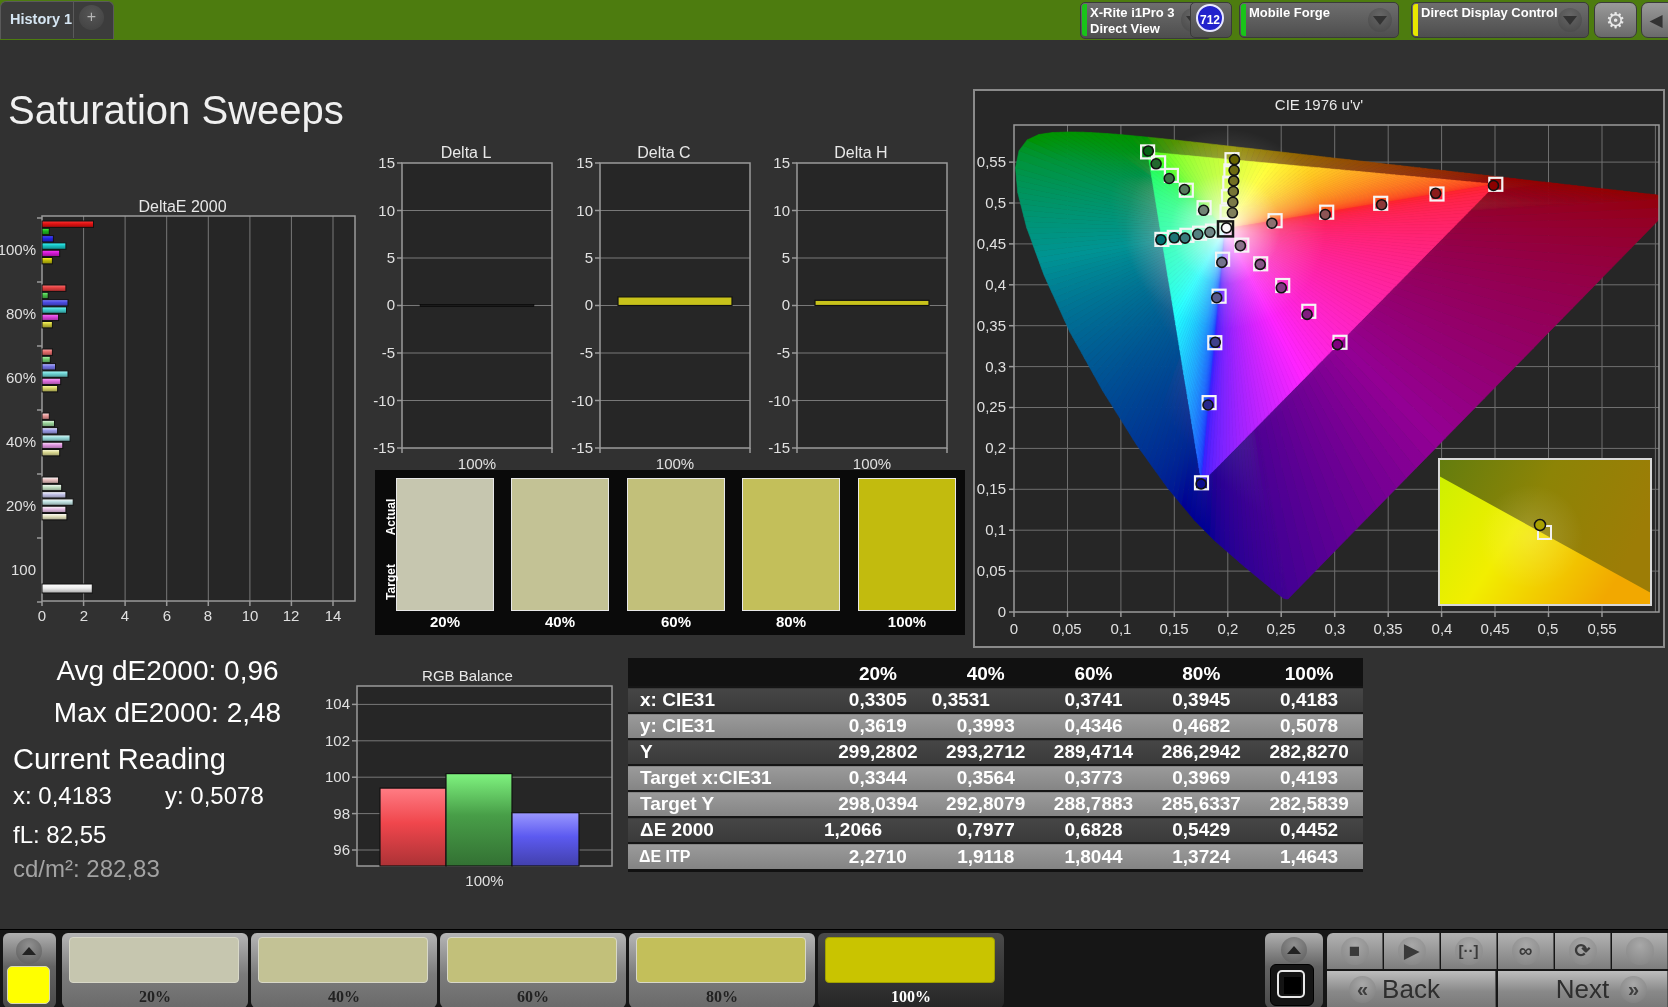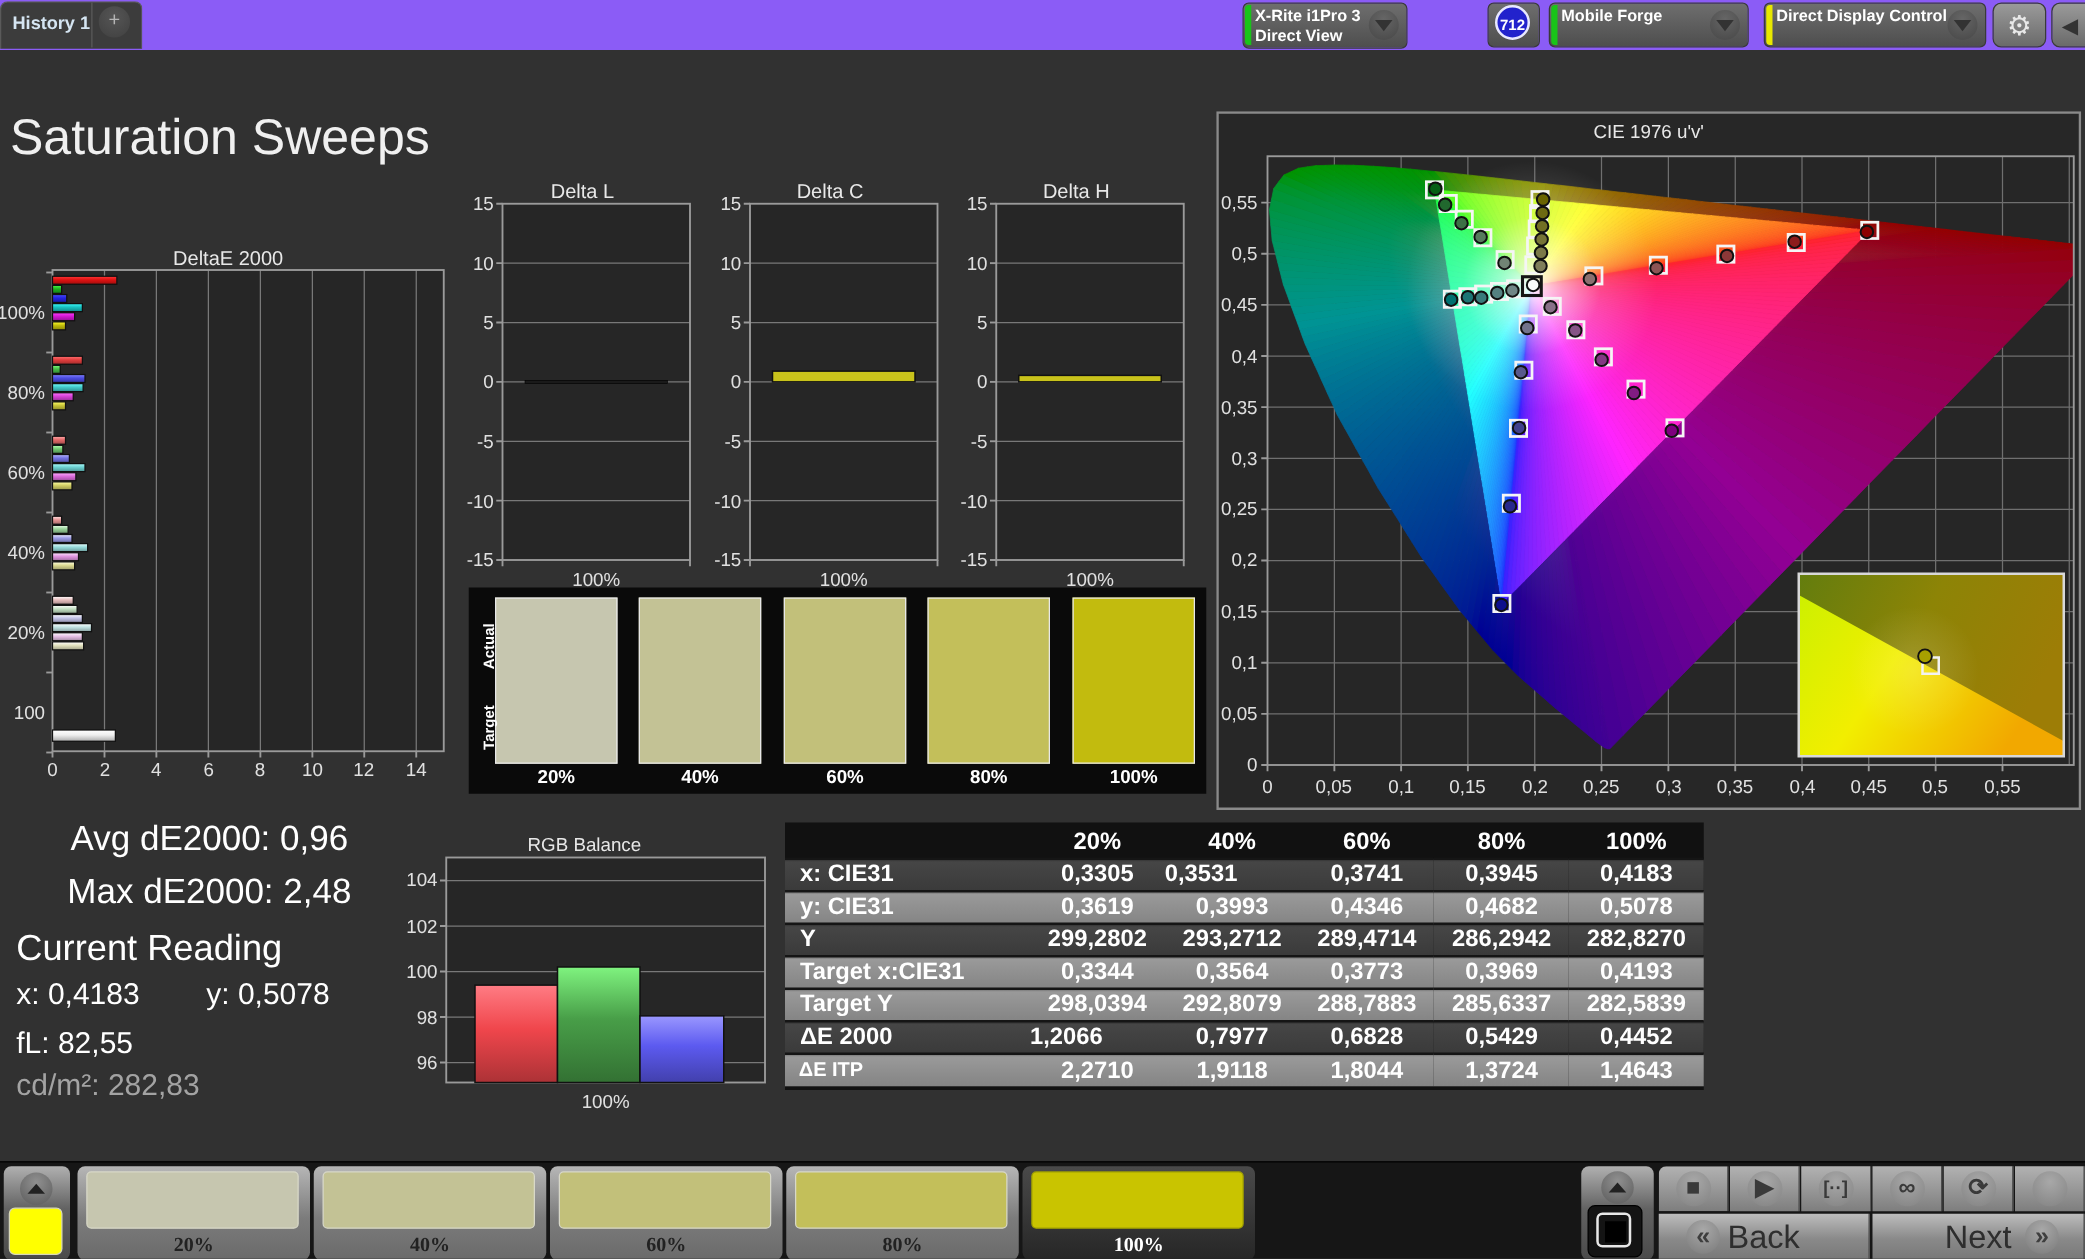--- a/index.html
+++ b/index.html
@@ -1,18 +1,18 @@
 <!DOCTYPE html>
 <html><head><meta charset="utf-8"><style>html,body{margin:0;padding:0;background:#313131;font-family:"Liberation Sans",sans-serif;}*{box-sizing:border-box}body{width:1668px;height:1007px;overflow:hidden;position:relative}td{padding:0}</style></head><body>
-<div style="position:absolute;left:0;top:0;width:1668px;height:40px;background:#8b5cf6">
+<div style="position:absolute;left:0;top:0;width:1668px;height:40px;background:#4d7c0f">
     <div style="position:absolute;left:0;top:1px;width:114px;height:38px;background:#3c3c3c;border:1px solid #5a5a5a;border-bottom:none;border-radius:6px 6px 0 0"></div>
     <div style="position:absolute;left:10px;top:11px;color:#d5e5f2;font-size:14.5px;font-weight:bold">History 1</div>
     <div style="position:absolute;left:73px;top:2px;width:1px;height:36px;background:#5a5a5a"></div>
     <div style="position:absolute;left:79px;top:5px;width:25px;height:25px;border-radius:50%;background:radial-gradient(circle at 50% 35%,#555,#404040);color:#b5b5b5;font-size:16px;text-align:center;line-height:24px">+</div>
-    <div style="position:absolute;left:994px;top:2px;width:132px;height:37px;background:linear-gradient(#6e6e6e,#4e4e4e);border-radius:5px;border:1px solid #3a3a3a">
+    <div style="position:absolute;left:1080px;top:2px;width:132px;height:37px;background:linear-gradient(#6e6e6e,#4e4e4e);border-radius:5px;border:1px solid #3a3a3a">
       <div style="position:absolute;left:1px;top:1px;width:5px;height:32px;background:#19c419;border-radius:3px 0 0 3px"></div>
       <div style="position:absolute;left:9px;top:2px;color:#fff;font-size:13px;font-weight:bold;white-space:nowrap">X-Rite i1Pro 3</div>
       <div style="position:absolute;left:9px;top:18px;color:#fff;font-size:13px;font-weight:bold;white-space:nowrap">Direct View</div>
       <div style="position:absolute;left:100px;top:5px;width:24px;height:24px;border-radius:50%;background:radial-gradient(circle at 50% 30%,#666,#474747)"></div>
       <div style="position:absolute;left:105px;top:13px;width:0;height:0;border-left:7px solid transparent;border-right:7px solid transparent;border-top:9px solid #333"></div>
     </div>
     <div style="position:absolute;left:1190px;top:2px;width:42px;height:36px;background:linear-gradient(#6e6e6e,#4e4e4e);border-radius:5px;border:1px solid #3a3a3a"></div>
     <div style="position:absolute;left:1196px;top:4px;width:28px;height:28px;border-radius:50%;background:#2222cc;border:2.5px solid #e8e8ff;color:#fff;font-size:12px;font-weight:bold;text-align:center;line-height:28px">712</div>
     <div style="position:absolute;left:1239px;top:2px;width:160px;height:36px;background:linear-gradient(#6e6e6e,#4e4e4e);border-radius:5px;border:1px solid #3a3a3a">
       <div style="position:absolute;left:1px;top:1px;width:5px;height:32px;background:#19c419;border-radius:3px 0 0 3px"></div>

